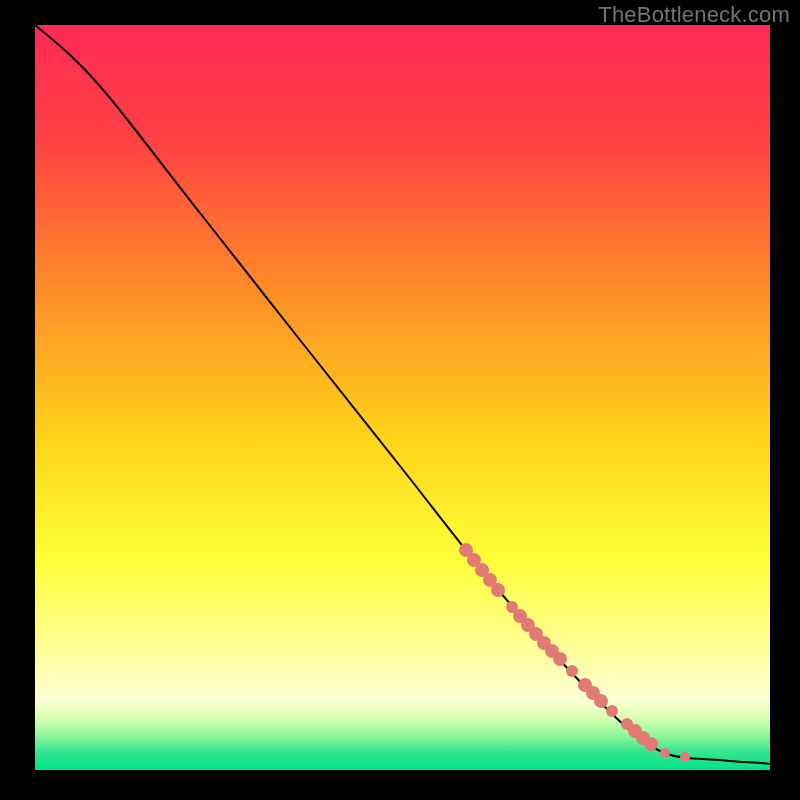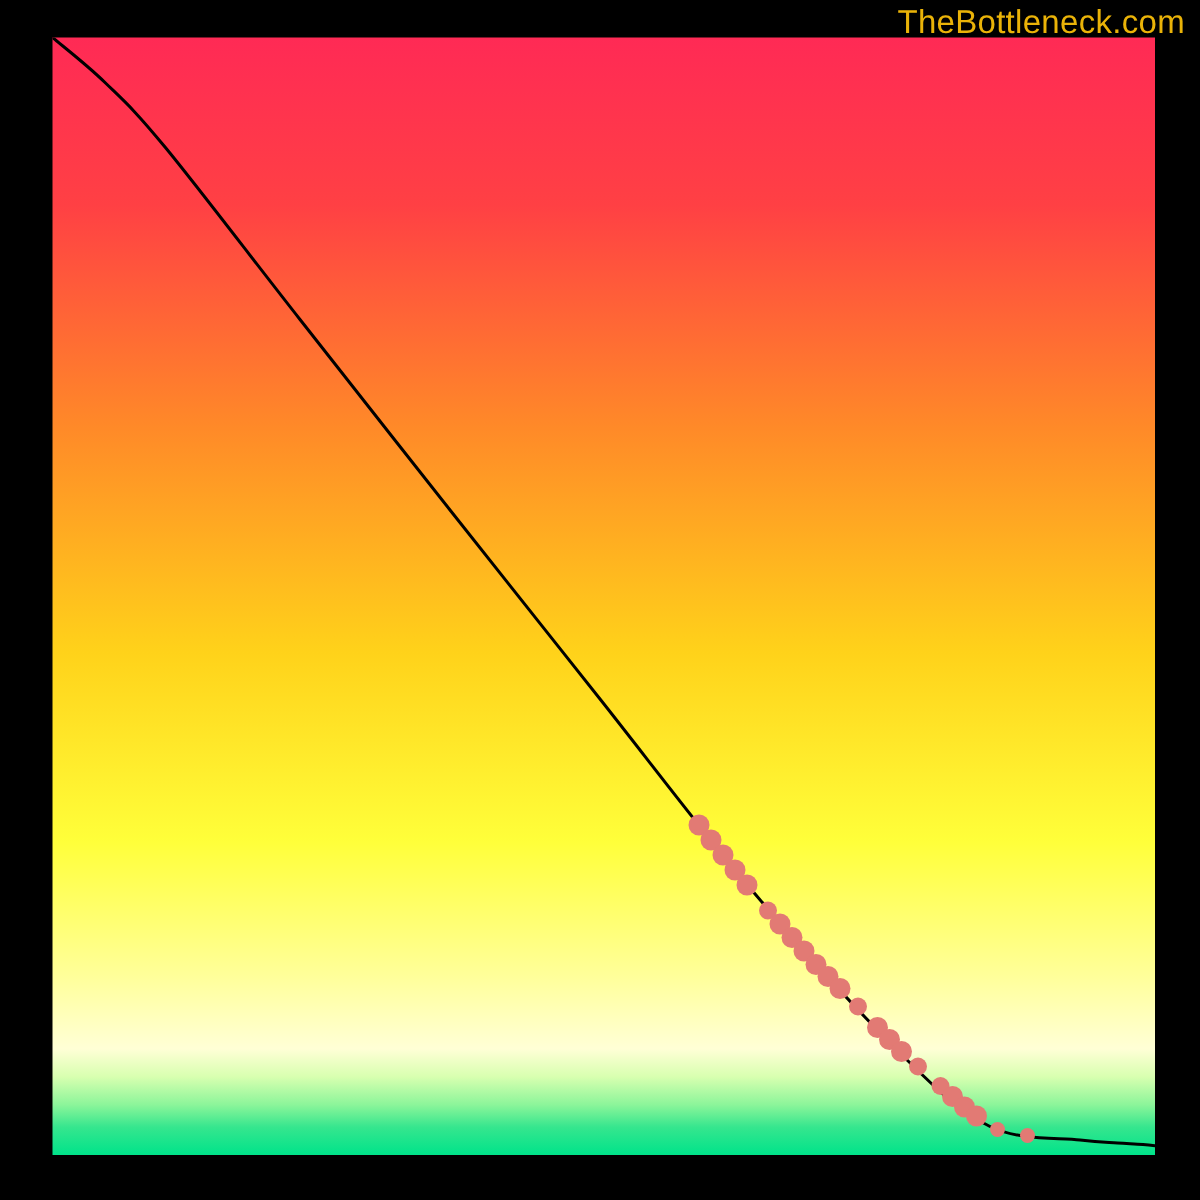--- a/index.html
+++ b/index.html
@@ -14,21 +14,21 @@
   .stage {
     position: relative;
     width: 800px;
     height: 800px;
     background: #000;
   }
   .watermark {
     position: absolute;
     top: 2px;
     right: 10px;
-    color: #eab308;
+    color: #737373;
     font-size: 22px;
     letter-spacing: 0.2px;
     z-index: 20;
     text-align: right;
   }
   svg.plot {
     position: absolute;
     left: 0;
     top: 0;
   }

